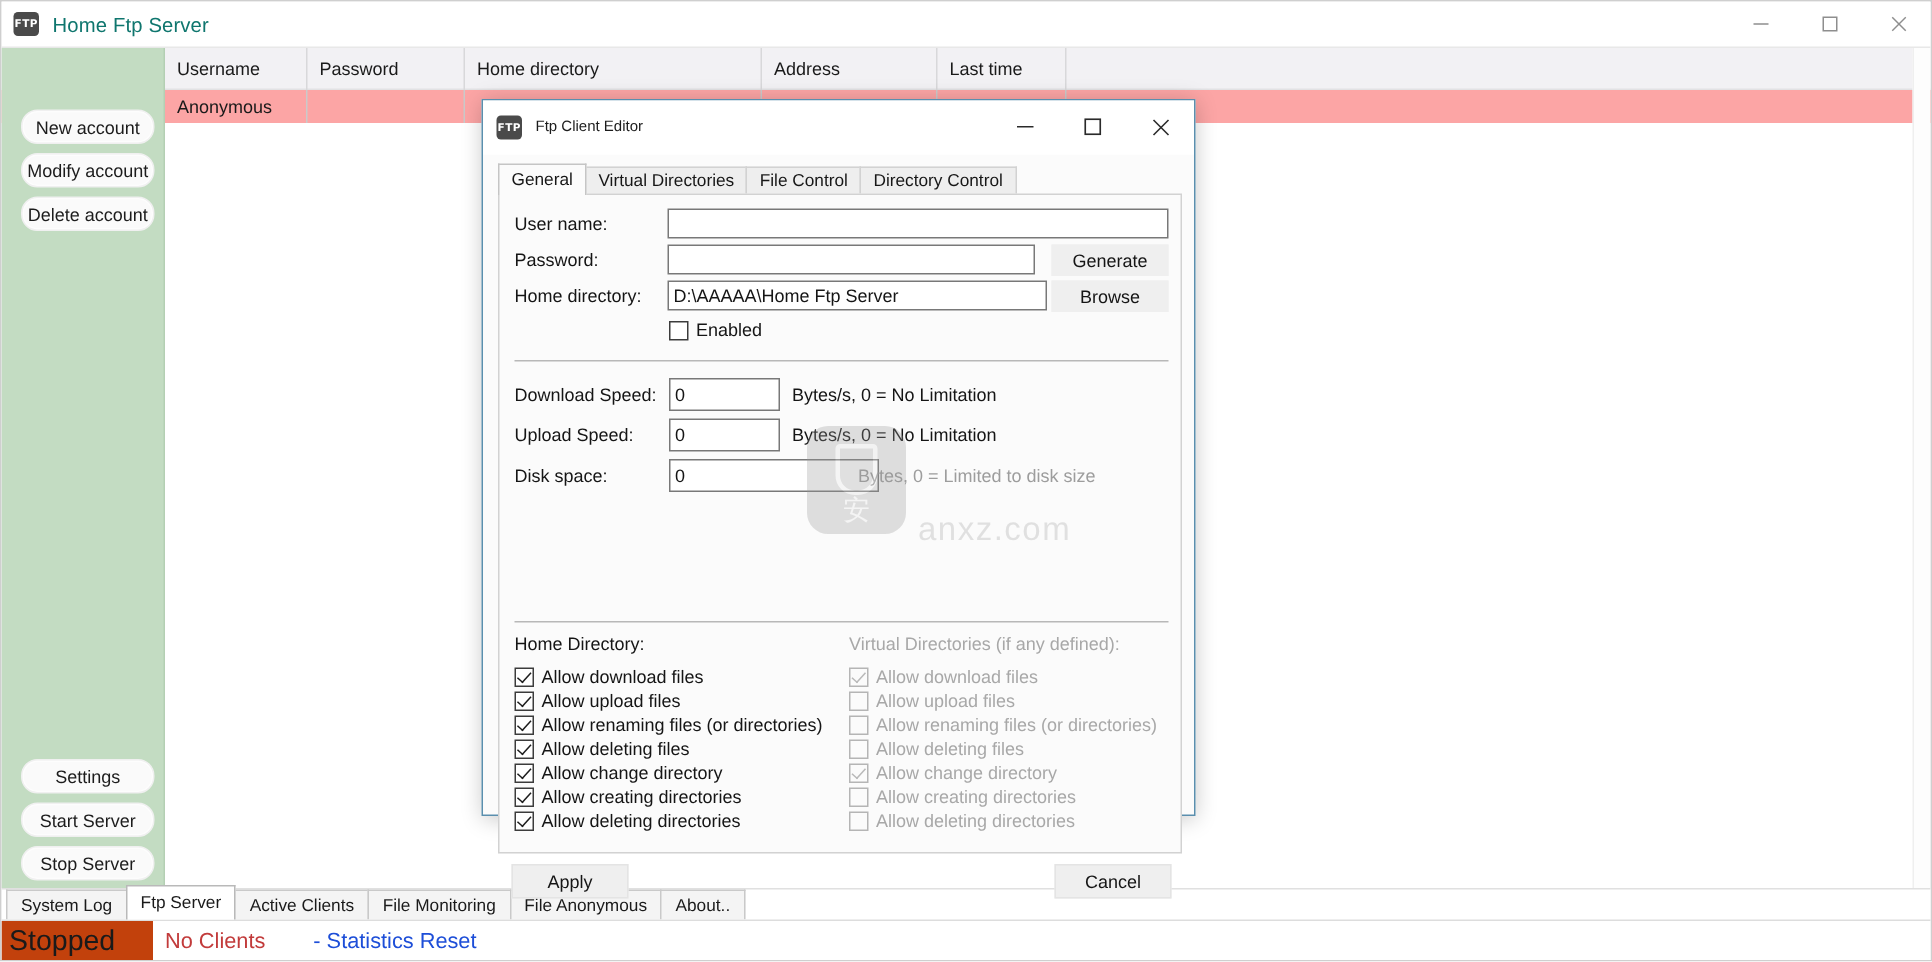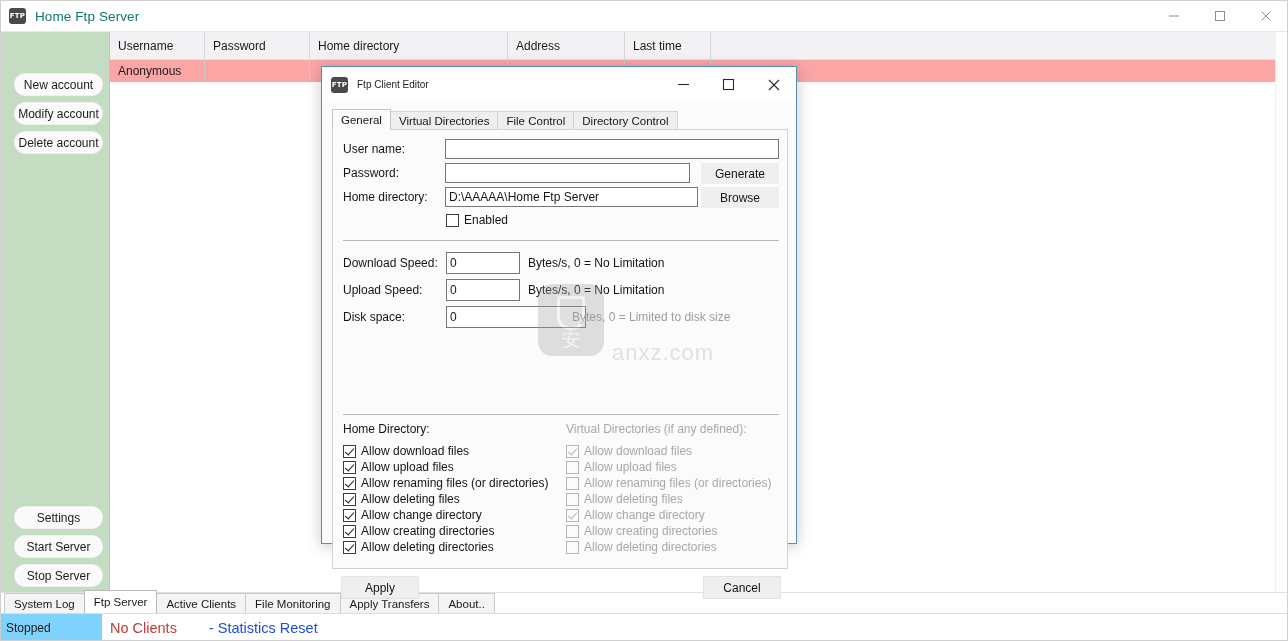--- a/index.html
+++ b/index.html
@@ -144,24 +144,24 @@
   
   .statusbar {
     position: absolute; left: 0; top: 612px;
     width: 1288px; height: 28px;
     background: #ffffff;
     border-top: 1px solid #dddddd;
     display: flex; align-items: center;
   }
   .st-stopped {
     width: 101px; height: 27px;
-    background: #7dd3fc;
+    background: #c2410c;
     display: flex; align-items: center;
     padding-left: 5px;
-    font-size: 12px;
+    font-size: 19px;
     color: #1a1a1a;
   }
   .st-clients {
     margin-left: 8px;
     font-size: 14.5px;
     color: #c23b3b;
   }
   .st-reset {
     margin-left: 32px;
     font-size: 14.5px;
@@ -416,21 +416,21 @@
       <div class="sbtn" style="top: 474px;">Settings</div>
       <div class="sbtn" style="top: 503px;">Start Server</div>
       <div class="sbtn" style="top: 532px;">Stop Server</div>
     </div>
 
   <div class="tabstrip" id="tabstrip">
       <div class="btab">System Log</div>
       <div class="btab active">Ftp Server</div>
       <div class="btab">Active Clients</div>
       <div class="btab">File Monitoring</div>
-      <div class="btab">Apply Transfers</div>
+      <div class="btab">File Anonymous</div>
       <div class="btab">About..</div>
     </div>
 
   <div class="statusbar">
     <div class="st-stopped">Stopped</div>
     <div class="st-clients">No Clients</div>
     <div class="st-reset">- Statistics Reset</div>
   </div>
 
   <div class="dialog">

